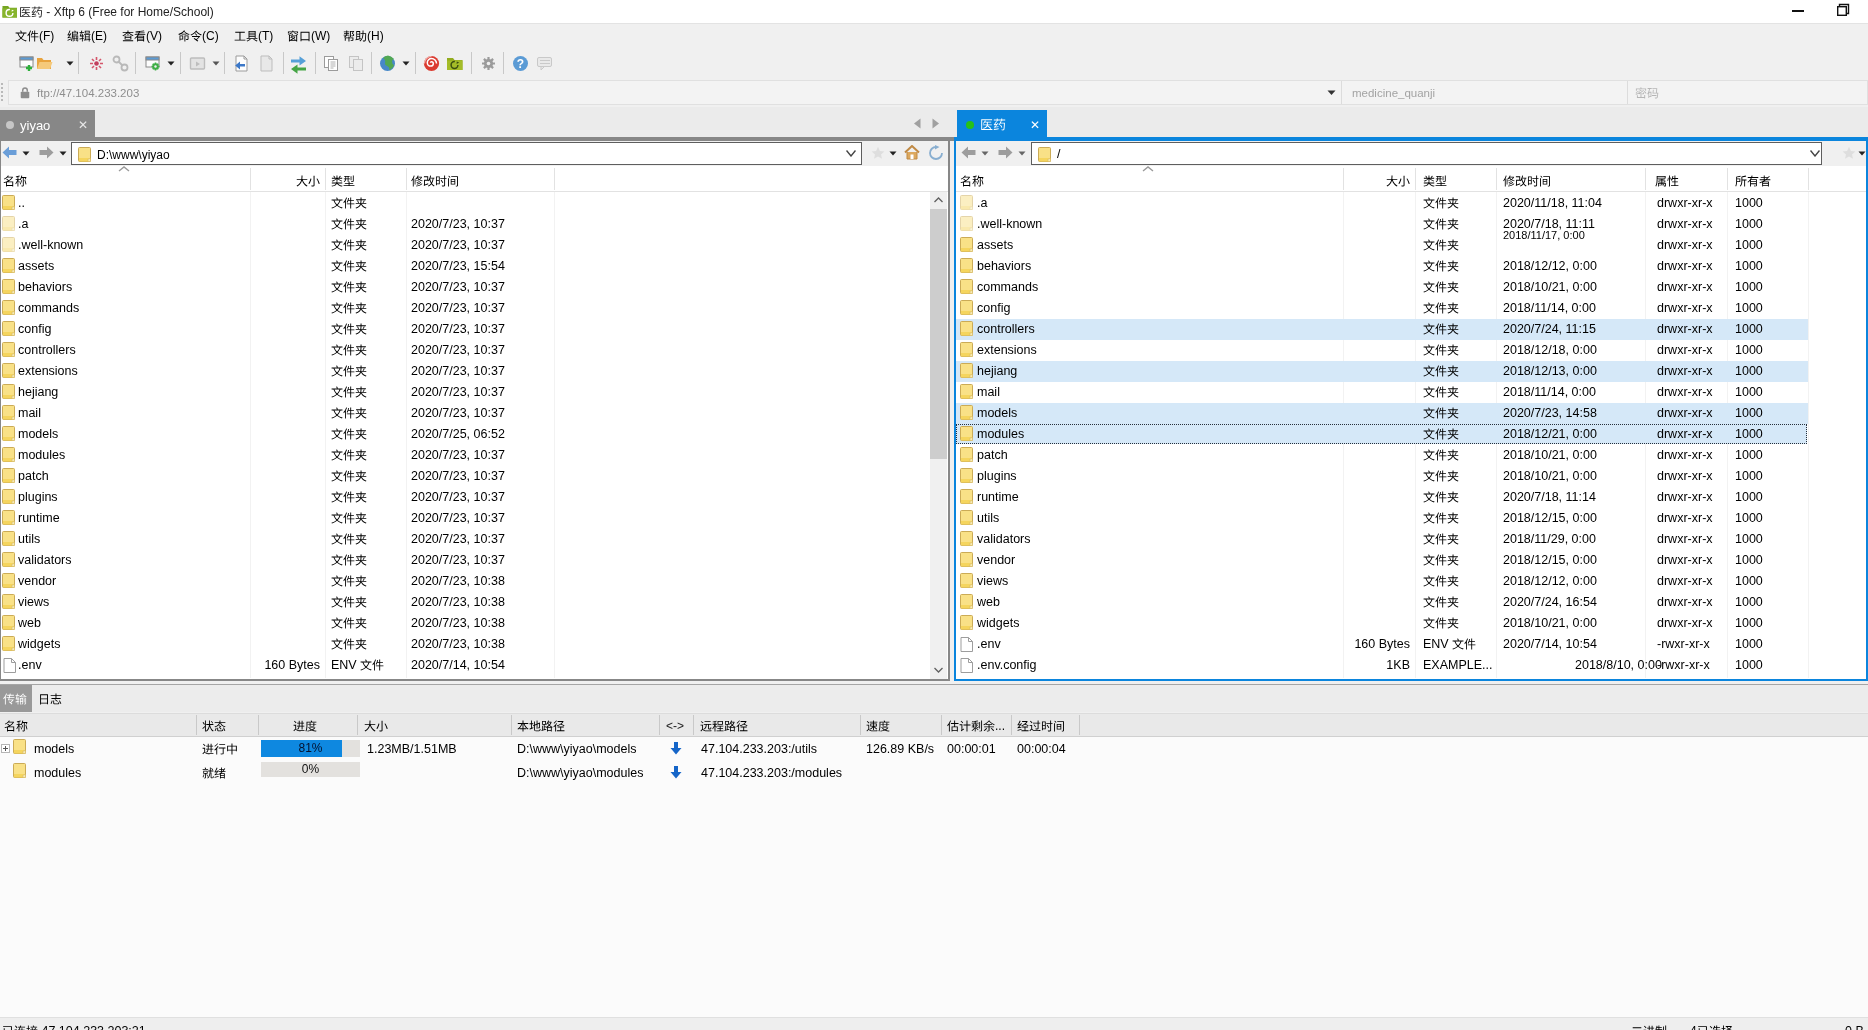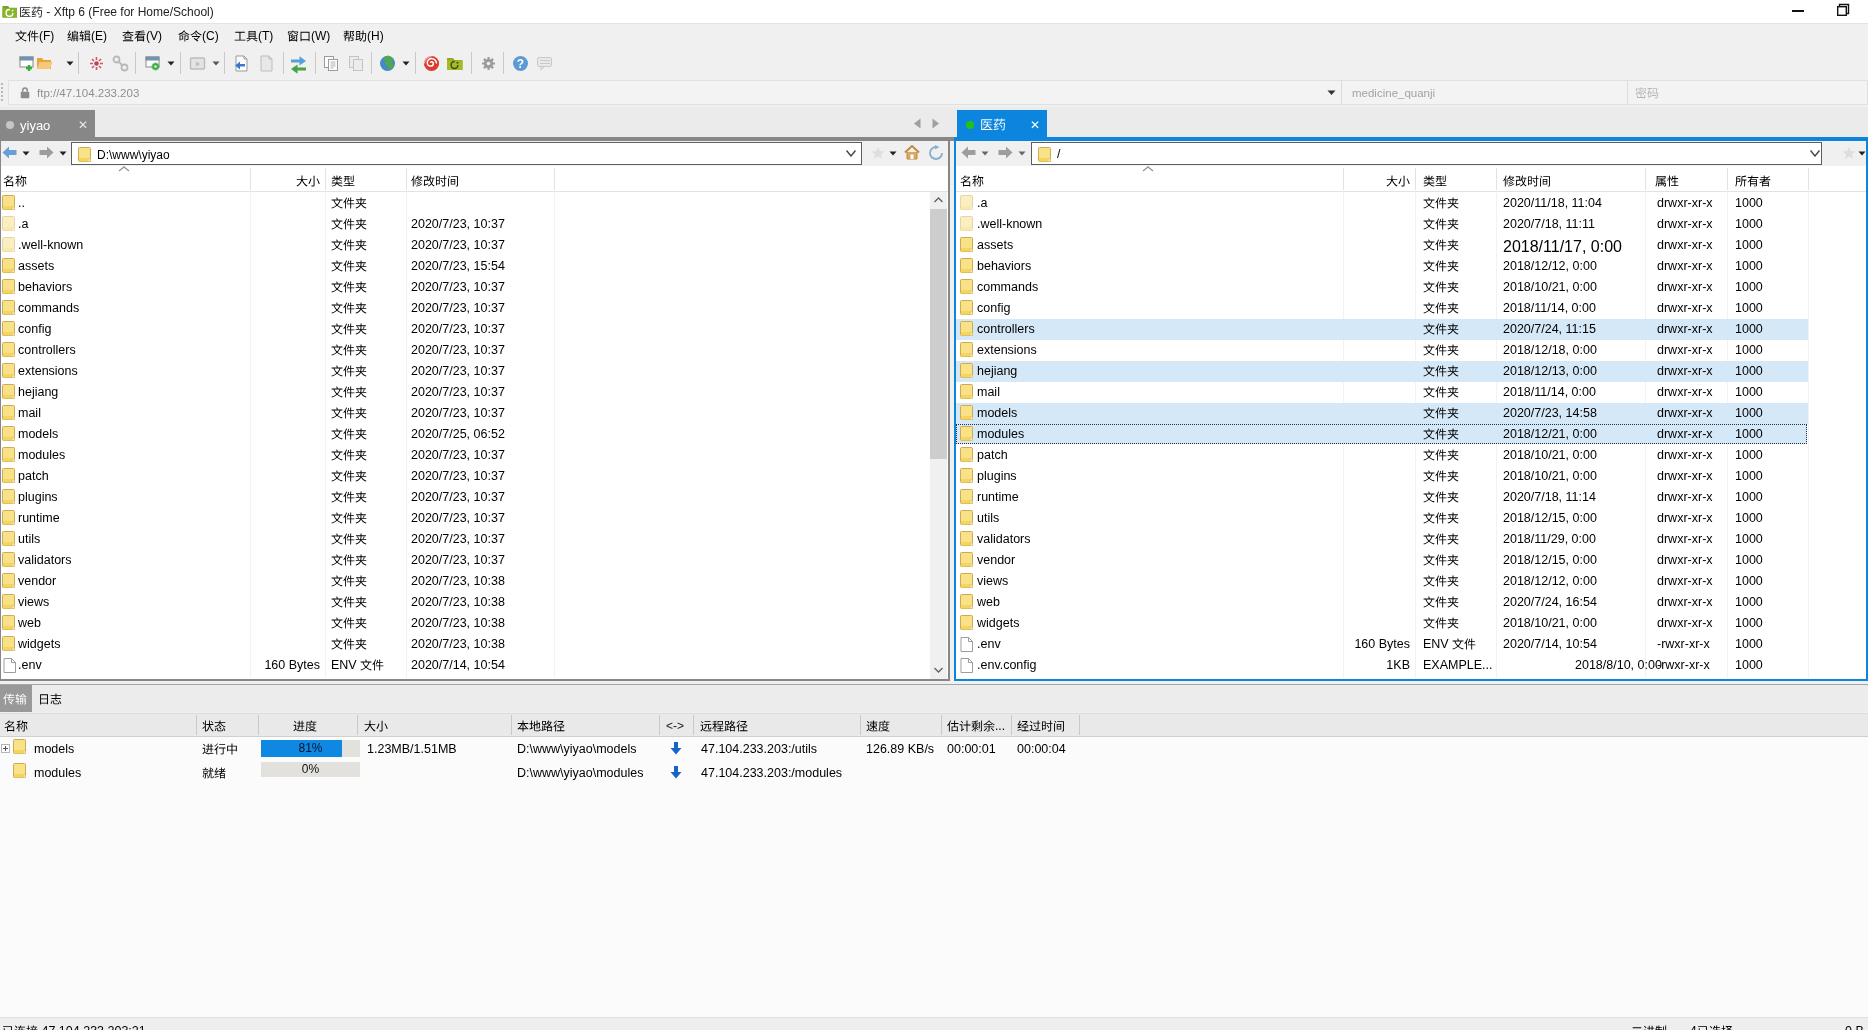--- a/index.html
+++ b/index.html
@@ -734,21 +734,21 @@
     <rect x="0.5" y="0.5" width="12" height="14" rx="1" fill="#f9e187" stroke="#cbab56"></rect>
     <path d="M1 11 h11 v2.5 a1 1 0 0 1 -1 1 h-9 a1 1 0 0 1 -1 -1 z" fill="#f5d55e"></path>
     <path d="M12.5 14.5 h-2.6 v-1.6 a1.2 1.2 0 0 1 1.2 -1.2 h1.4 z" fill="#f9ecb4" stroke="#d8bc6a" stroke-width="0.7"></path>
   </svg>
 <div style="position:absolute;left:977px;top:238px;font-size:12.5px">assets</div>
 <div style="position:absolute;left:1423px;top:238px;font-size:12.5px"><svg class="k" width="36" height="12" viewBox="0 0 3000 1000" style="vertical-align:-2px;">
       <use href="#g36" x="0"></use>
       <use href="#g3" x="1000"></use>
       <use href="#g19" x="2000"></use>
     </svg></div>
-<div style="position:absolute;left:1503px;top:238px;font-size:16px">2018/11/17, 0:00</div>
+<div style="position:absolute;left:1503px;top:229px;font-size:11px">2018/11/17, 0:00</div>
 <div style="position:absolute;left:1657px;top:238px;font-size:12.5px">drwxr-xr-x</div>
 <div style="position:absolute;left:1735px;top:238px;font-size:12.5px">1000</div>
 <svg style="position:absolute;left:960px;top:258px" width="13" height="15" viewBox="0 0 13 15">
     <rect x="0.5" y="0.5" width="12" height="14" rx="1" fill="#f9e187" stroke="#cbab56"></rect>
     <path d="M1 11 h11 v2.5 a1 1 0 0 1 -1 1 h-9 a1 1 0 0 1 -1 -1 z" fill="#f5d55e"></path>
     <path d="M12.5 14.5 h-2.6 v-1.6 a1.2 1.2 0 0 1 1.2 -1.2 h1.4 z" fill="#f9ecb4" stroke="#d8bc6a" stroke-width="0.7"></path>
   </svg>
 <div style="position:absolute;left:977px;top:259px;font-size:12.5px">behaviors</div>
 <div style="position:absolute;left:1423px;top:259px;font-size:12.5px"><svg class="k" width="36" height="12" viewBox="0 0 3000 1000" style="vertical-align:-2px;">
       <use href="#g36" x="0"></use>

